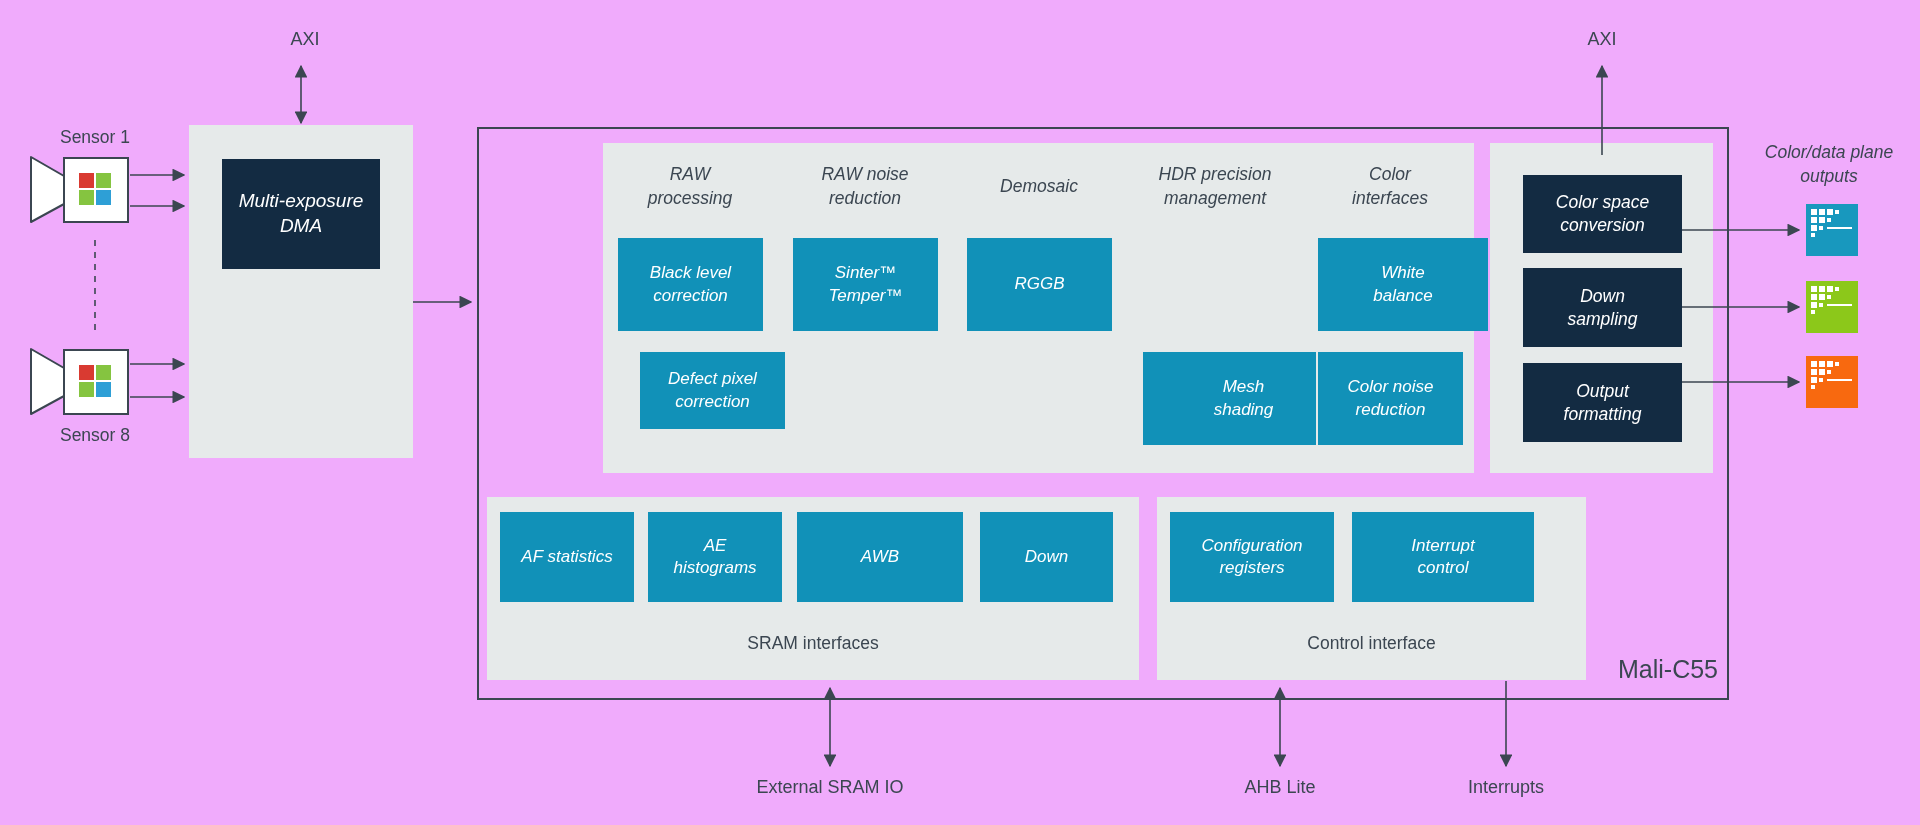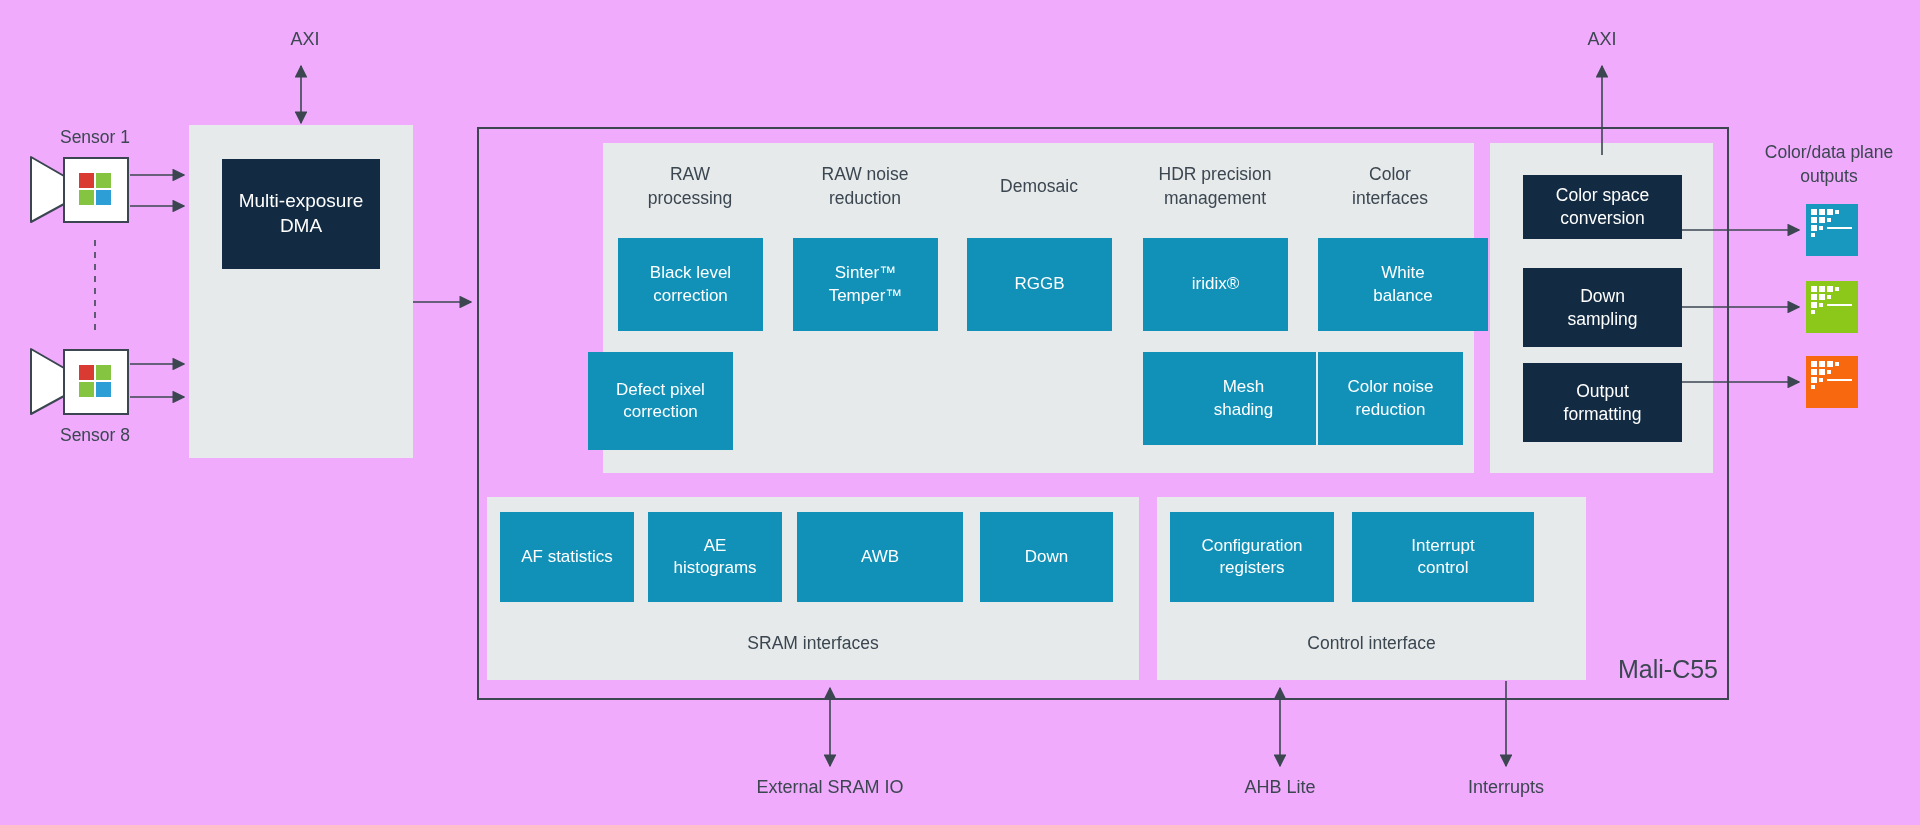--- a/index.html
+++ b/index.html
@@ -19,21 +19,21 @@
     display:flex;align-items:center;justify-content:center;text-align:center;
     font-size:17.5px;line-height:1.3;
   }
   .hdr{
     position:absolute;display:flex;align-items:center;justify-content:center;
     text-align:center;font-size:17.5px;line-height:1.35;color:#3B4651;
   }
   .lbl{position:absolute;text-align:center;font-size:18px;color:#3B4651;line-height:1.3;}
   .panel-label{position:absolute;text-align:center;font-size:17.5px;color:#3B4651;}
   .chip{position:absolute;text-align:right;font-size:25px;color:#3B4651;}
-  .wrap{display:inline-block;}
+  .wrap{display:inline-block;font-style:italic;}
   svg{display:block;}
   .lines{position:absolute;left:0;top:0;pointer-events:none;z-index:9;}
   .icon-abs{position:absolute;}
 </style>
 </head>
 <body>
 
 <div class="canvas">
 
   <div class="panel" style="left:189px;top:125px;width:224px;height:333px;"></div>
@@ -85,43 +85,40 @@
   <div class="hdr" style="left:1150px;top:156px;width:130px;height:62px;">
     <span class="wrap">HDR precision management</span>
   </div>
   <div class="hdr" style="left:1330px;top:156px;width:120px;height:62px;">
     <span class="wrap">Color interfaces</span>
   </div>
 
   <div class="tealbox" style="left:618px;top:238px;width:145px;height:93px;">
     <span class="wrap" style="max-width:112px;">Black level correction</span>
   </div>
-  <div class="tealbox" style="left:588px;top:352px;width:145px;height:98px;">
+  <div class="tealbox" style="left:640px;top:352px;width:145px;height:77px;">
     <span class="wrap" style="max-width:112px;">Defect pixel correction</span>
   </div>
   <div class="tealbox" style="left:793px;top:238px;width:145px;height:93px;">
     <span class="wrap" style="max-width:90px;">Sinter™ Temper™</span>
   </div>
   <div class="tealbox" style="left:967px;top:238px;width:145px;height:93px;">
     <span class="wrap">RGGB</span>
   </div>
-  <div class="tealbox" style="left:1143px;top:238px;width:145px;height:93px;">
-    <span class="wrap">iridix®</span>
-  </div>
   <div class="tealbox" style="left:1143px;top:352px;width:145px;height:93px;padding-left:28px;">
     <span class="wrap" style="max-width:72px;">Mesh shading</span>
   </div>
   <div class="tealbox" style="left:1318px;top:238px;width:170px;height:93px;">
     <span class="wrap" style="max-width:72px;">White balance</span>
   </div>
   <div class="tealbox" style="left:1318px;top:352px;width:145px;height:93px;">
     <span class="wrap" style="max-width:92px;">Color noise reduction</span>
   </div>
 
-  <div class="navybox" style="left:1523px;top:175px;width:159px;height:64px;">
+  <div class="navybox" style="left:1523px;top:175px;width:159px;height:78px;">
     <span class="wrap" style="max-width:98px;">Color space conversion</span>
   </div>
   <div class="navybox" style="left:1523px;top:268px;width:159px;height:79px;">
     <span class="wrap" style="max-width:78px;">Down sampling</span>
   </div>
   <div class="navybox" style="left:1523px;top:363px;width:159px;height:79px;justify-content:center;">
     <span class="wrap" style="max-width:88px;">Output formatting</span>
   </div>
 
   <div class="hdr" style="left:1763px;top:138px;width:132px;height:54px;">

